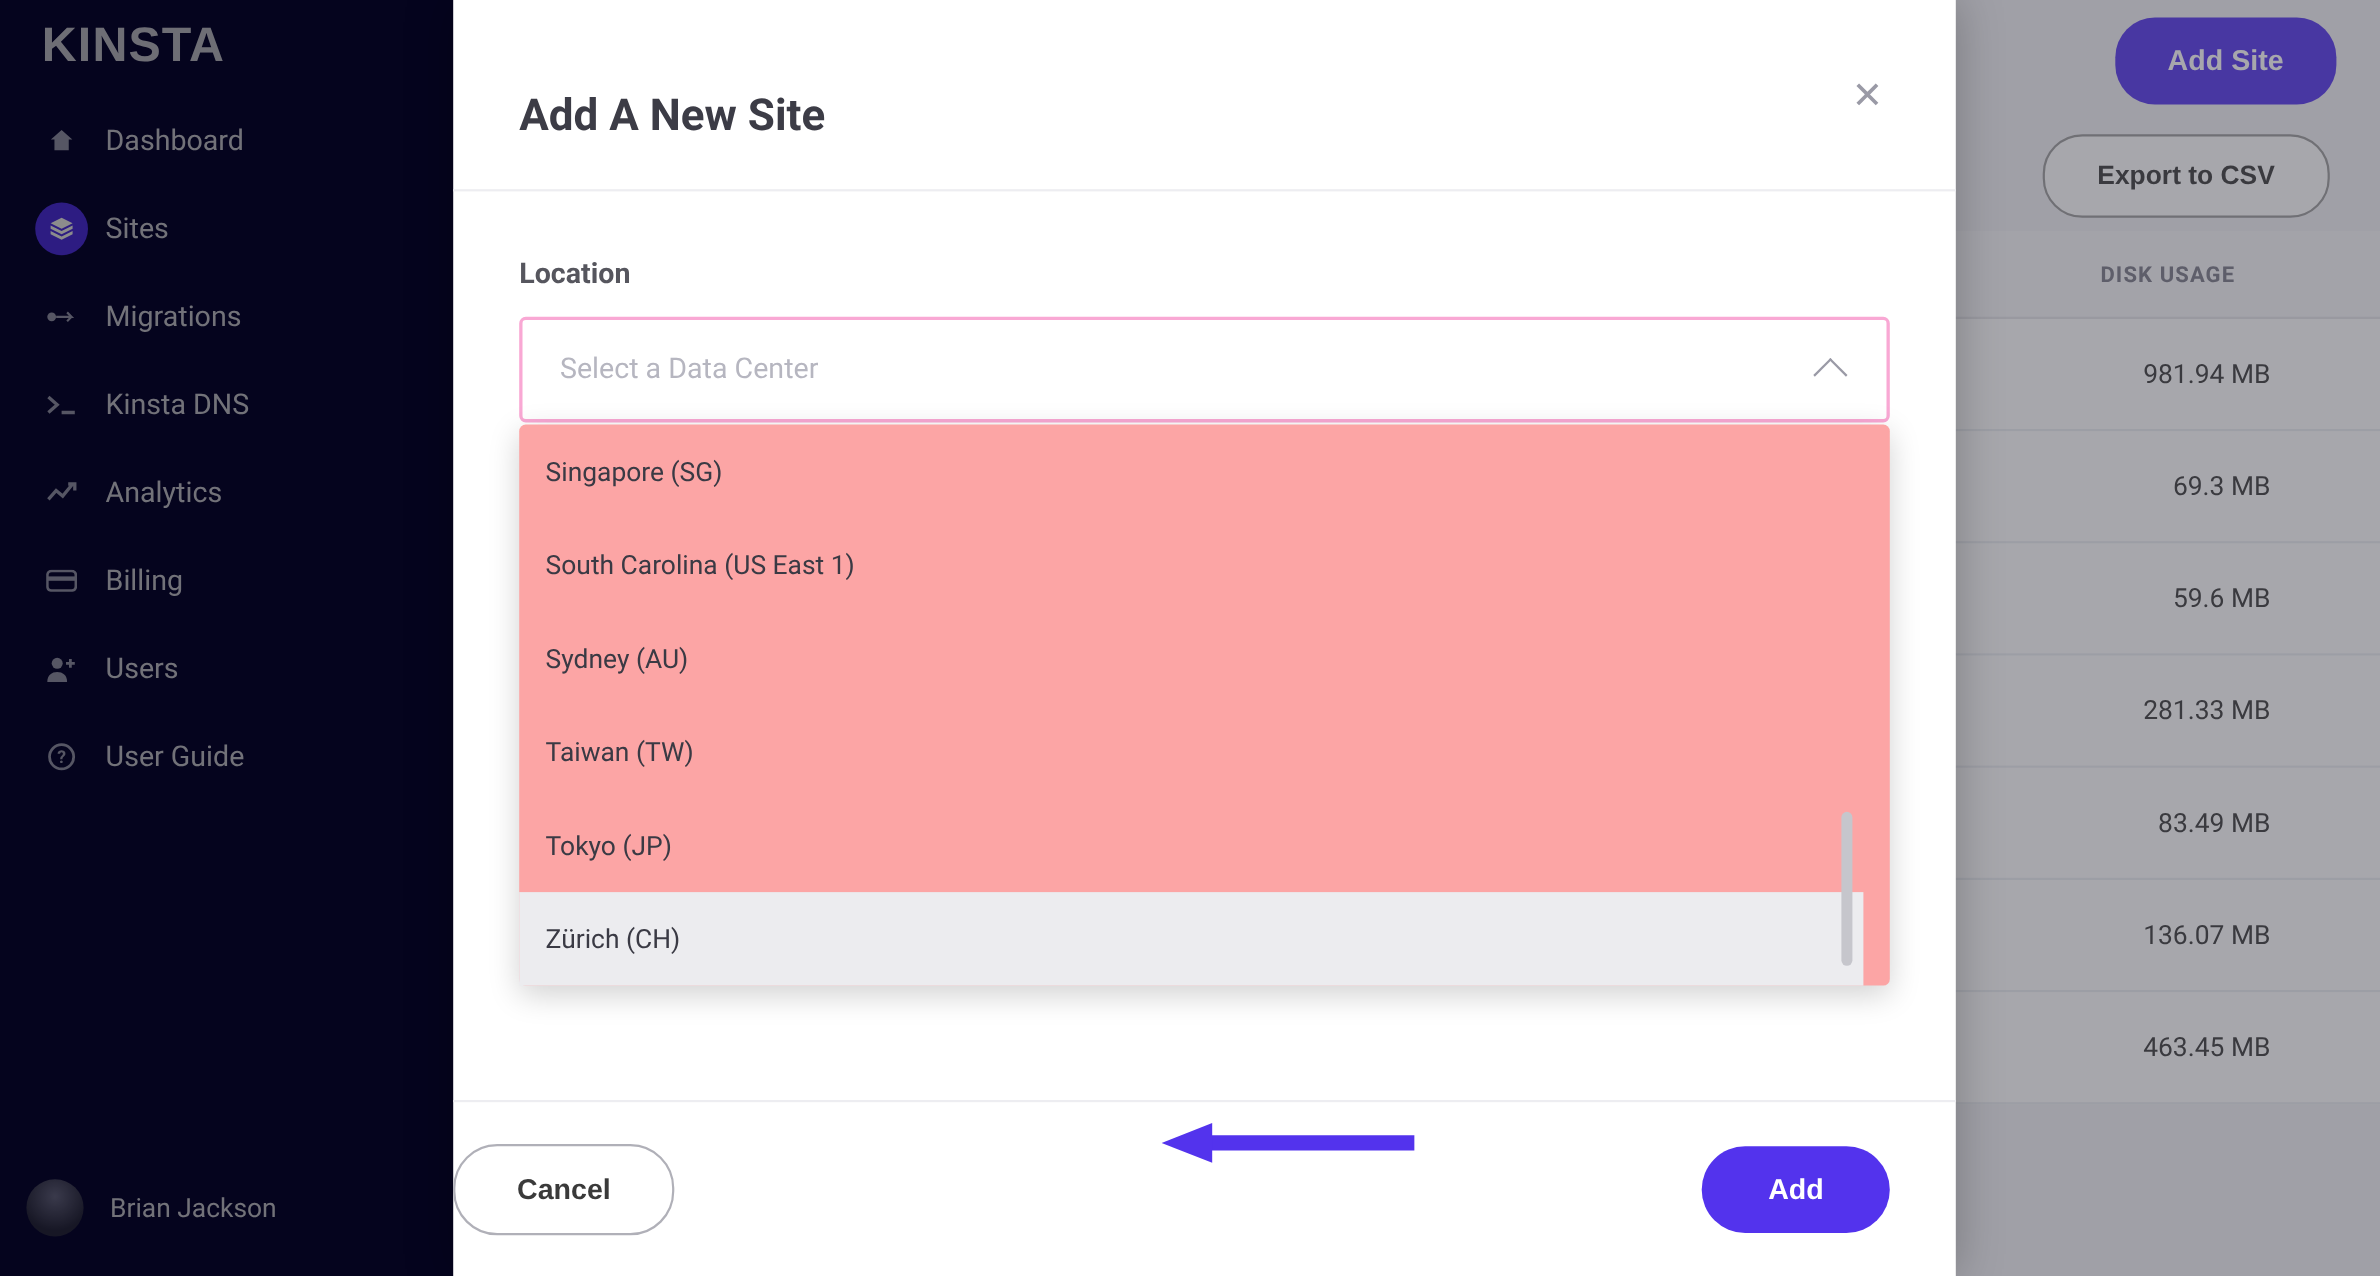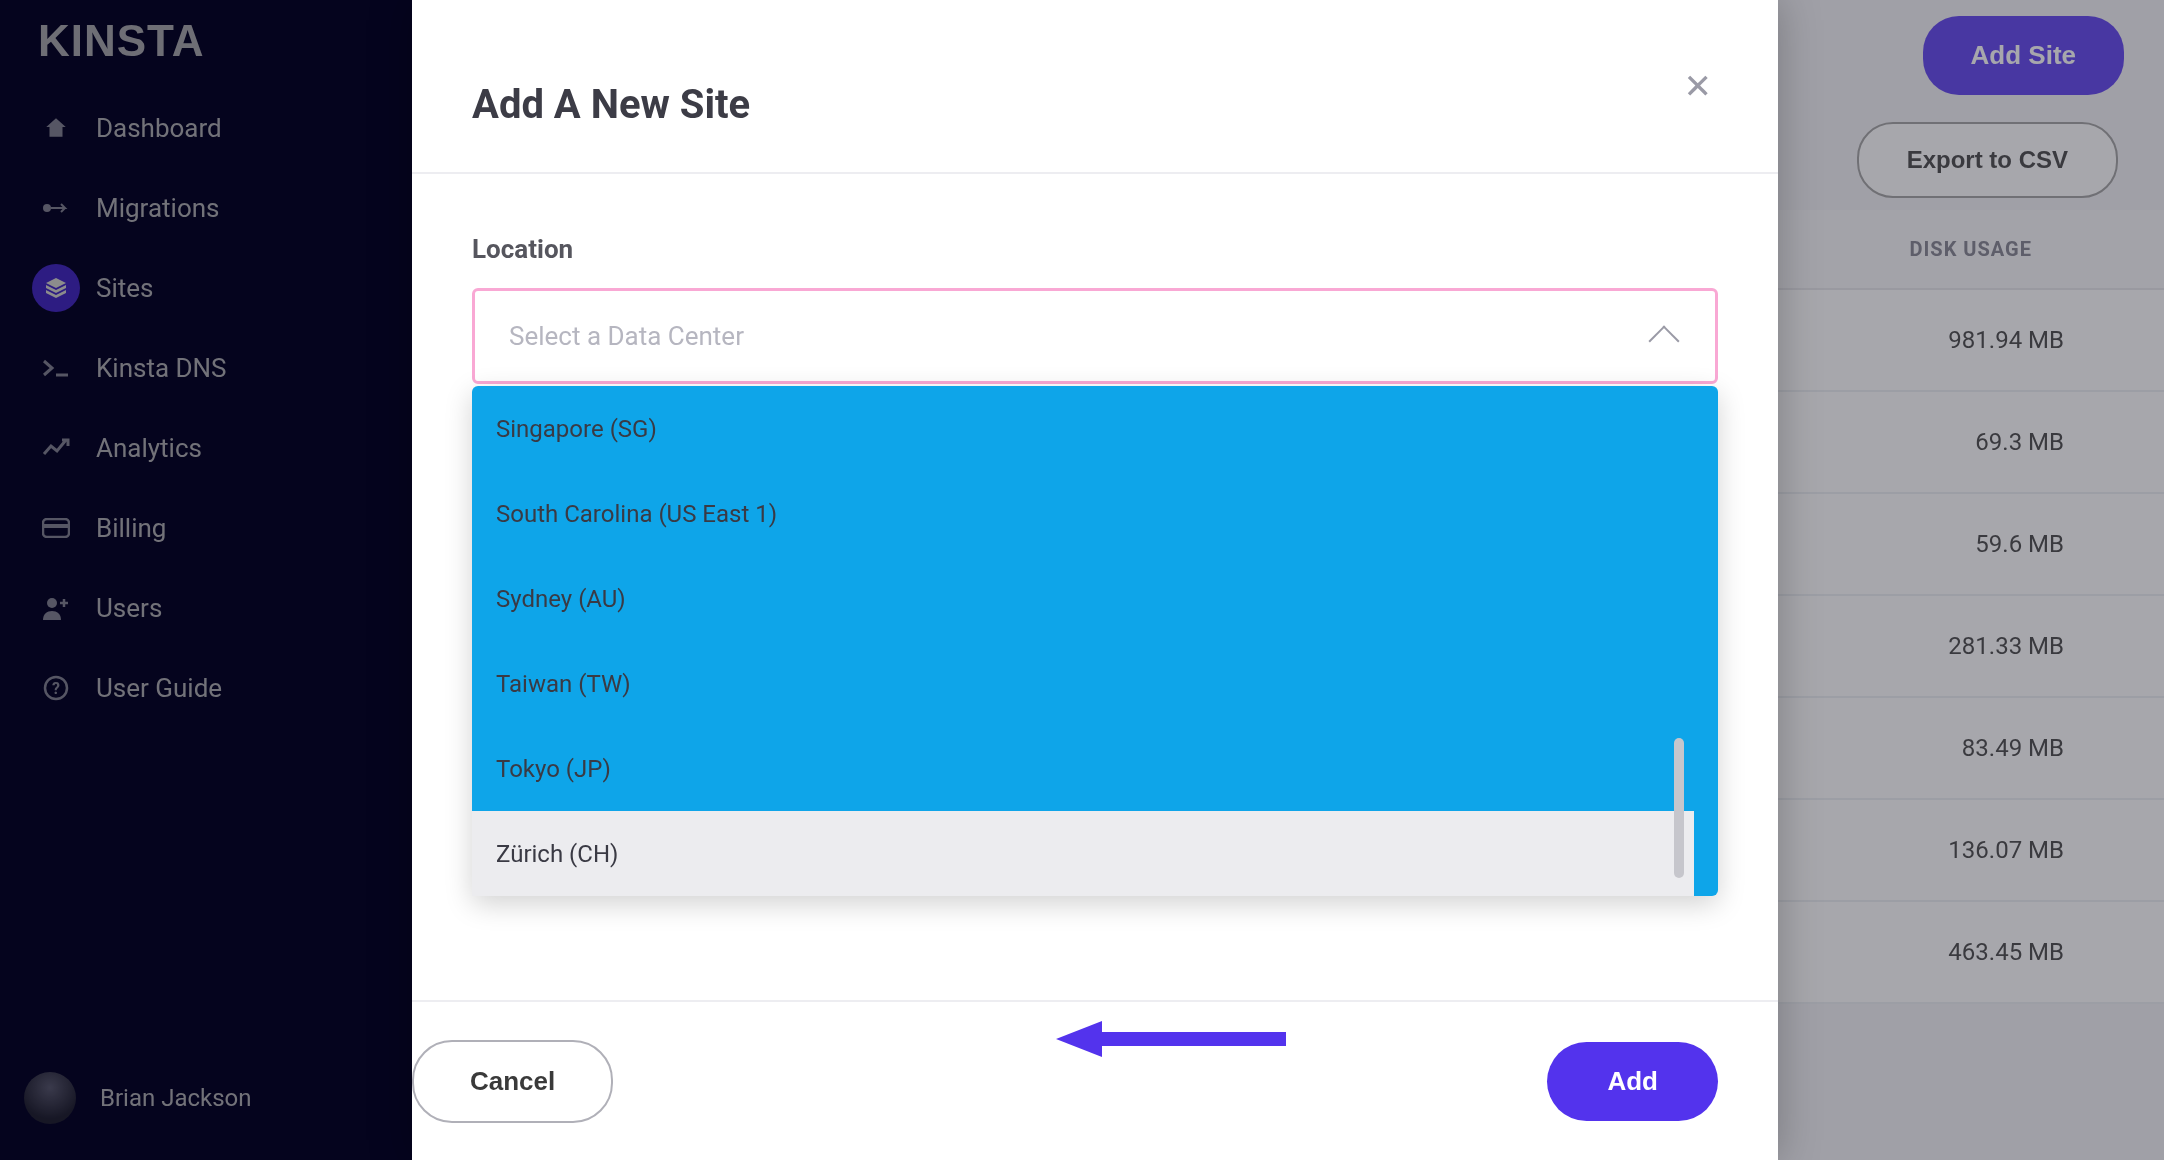--- a/index.html
+++ b/index.html
@@ -218,21 +218,21 @@
     width: 22px; height: 22px;
     border-left: 2px solid #9a9aa6;
     border-top: 2px solid #9a9aa6;
     transform: rotate(45deg);
     margin-top: 10px;
   }
   .dropdown {
     position: relative;
     margin-top: 2px;
     width: 100%;
-    background: #0ea5e9;
+    background: #fca5a5;
     border-radius: 6px;
     box-shadow: 0 8px 28px rgba(0,0,0,0.18);
     padding-right: 24px;
   }
   .dropdown-inner {
     position: relative;
   }
   .option {
     height: 85px;
     display: flex;
@@ -298,37 +298,37 @@
 
   <div class="nav-item">
     <span class="nav-icon">
       <svg width="26" height="26" viewBox="0 0 24 24">
           <path d="M12 3l9 8h-3v9H6v-9H3z"></path>
         </svg>
     </span>
     <span>Dashboard</span>
   </div>
 
+  <div class="nav-item active">
+    <span class="nav-icon">
+      <svg width="24" height="24" viewBox="0 0 24 24">
+          <path d="M12 2l10 5-10 5L2 7l10-5zm0 12l10-5v3l-10 5-10-5V9l10 5zm0 5l10-5v3l-10 5-10-5v-3l10 5z"></path>
+        </svg>
+    </span>
+    <span>Sites</span>
+  </div>
+
   <div class="nav-item">
     <span class="nav-icon">
       <svg width="28" height="20" viewBox="0 0 28 20">
           <circle cx="5" cy="10" r="4"></circle>
           <path d="M9 10h14l-4-4m4 4l-4 4" stroke="#9d9db6" stroke-width="2" fill="none"></path>
         </svg>
     </span>
     <span>Migrations</span>
-  </div>
-
-  <div class="nav-item active">
-    <span class="nav-icon">
-      <svg width="24" height="24" viewBox="0 0 24 24">
-          <path d="M12 2l10 5-10 5L2 7l10-5zm0 12l10-5v3l-10 5-10-5V9l10 5zm0 5l10-5v3l-10 5-10-5v-3l10 5z"></path>
-        </svg>
-    </span>
-    <span>Sites</span>
   </div>
 
   <div class="nav-item">
     <span class="nav-icon">
       <svg width="28" height="22" viewBox="0 0 28 22">
           <path d="M2 4l8 7-8 7M14 18h12" stroke="#9d9db6" stroke-width="3" fill="none"></path>
         </svg>
     </span>
     <span>Kinsta DNS</span>
   </div>

